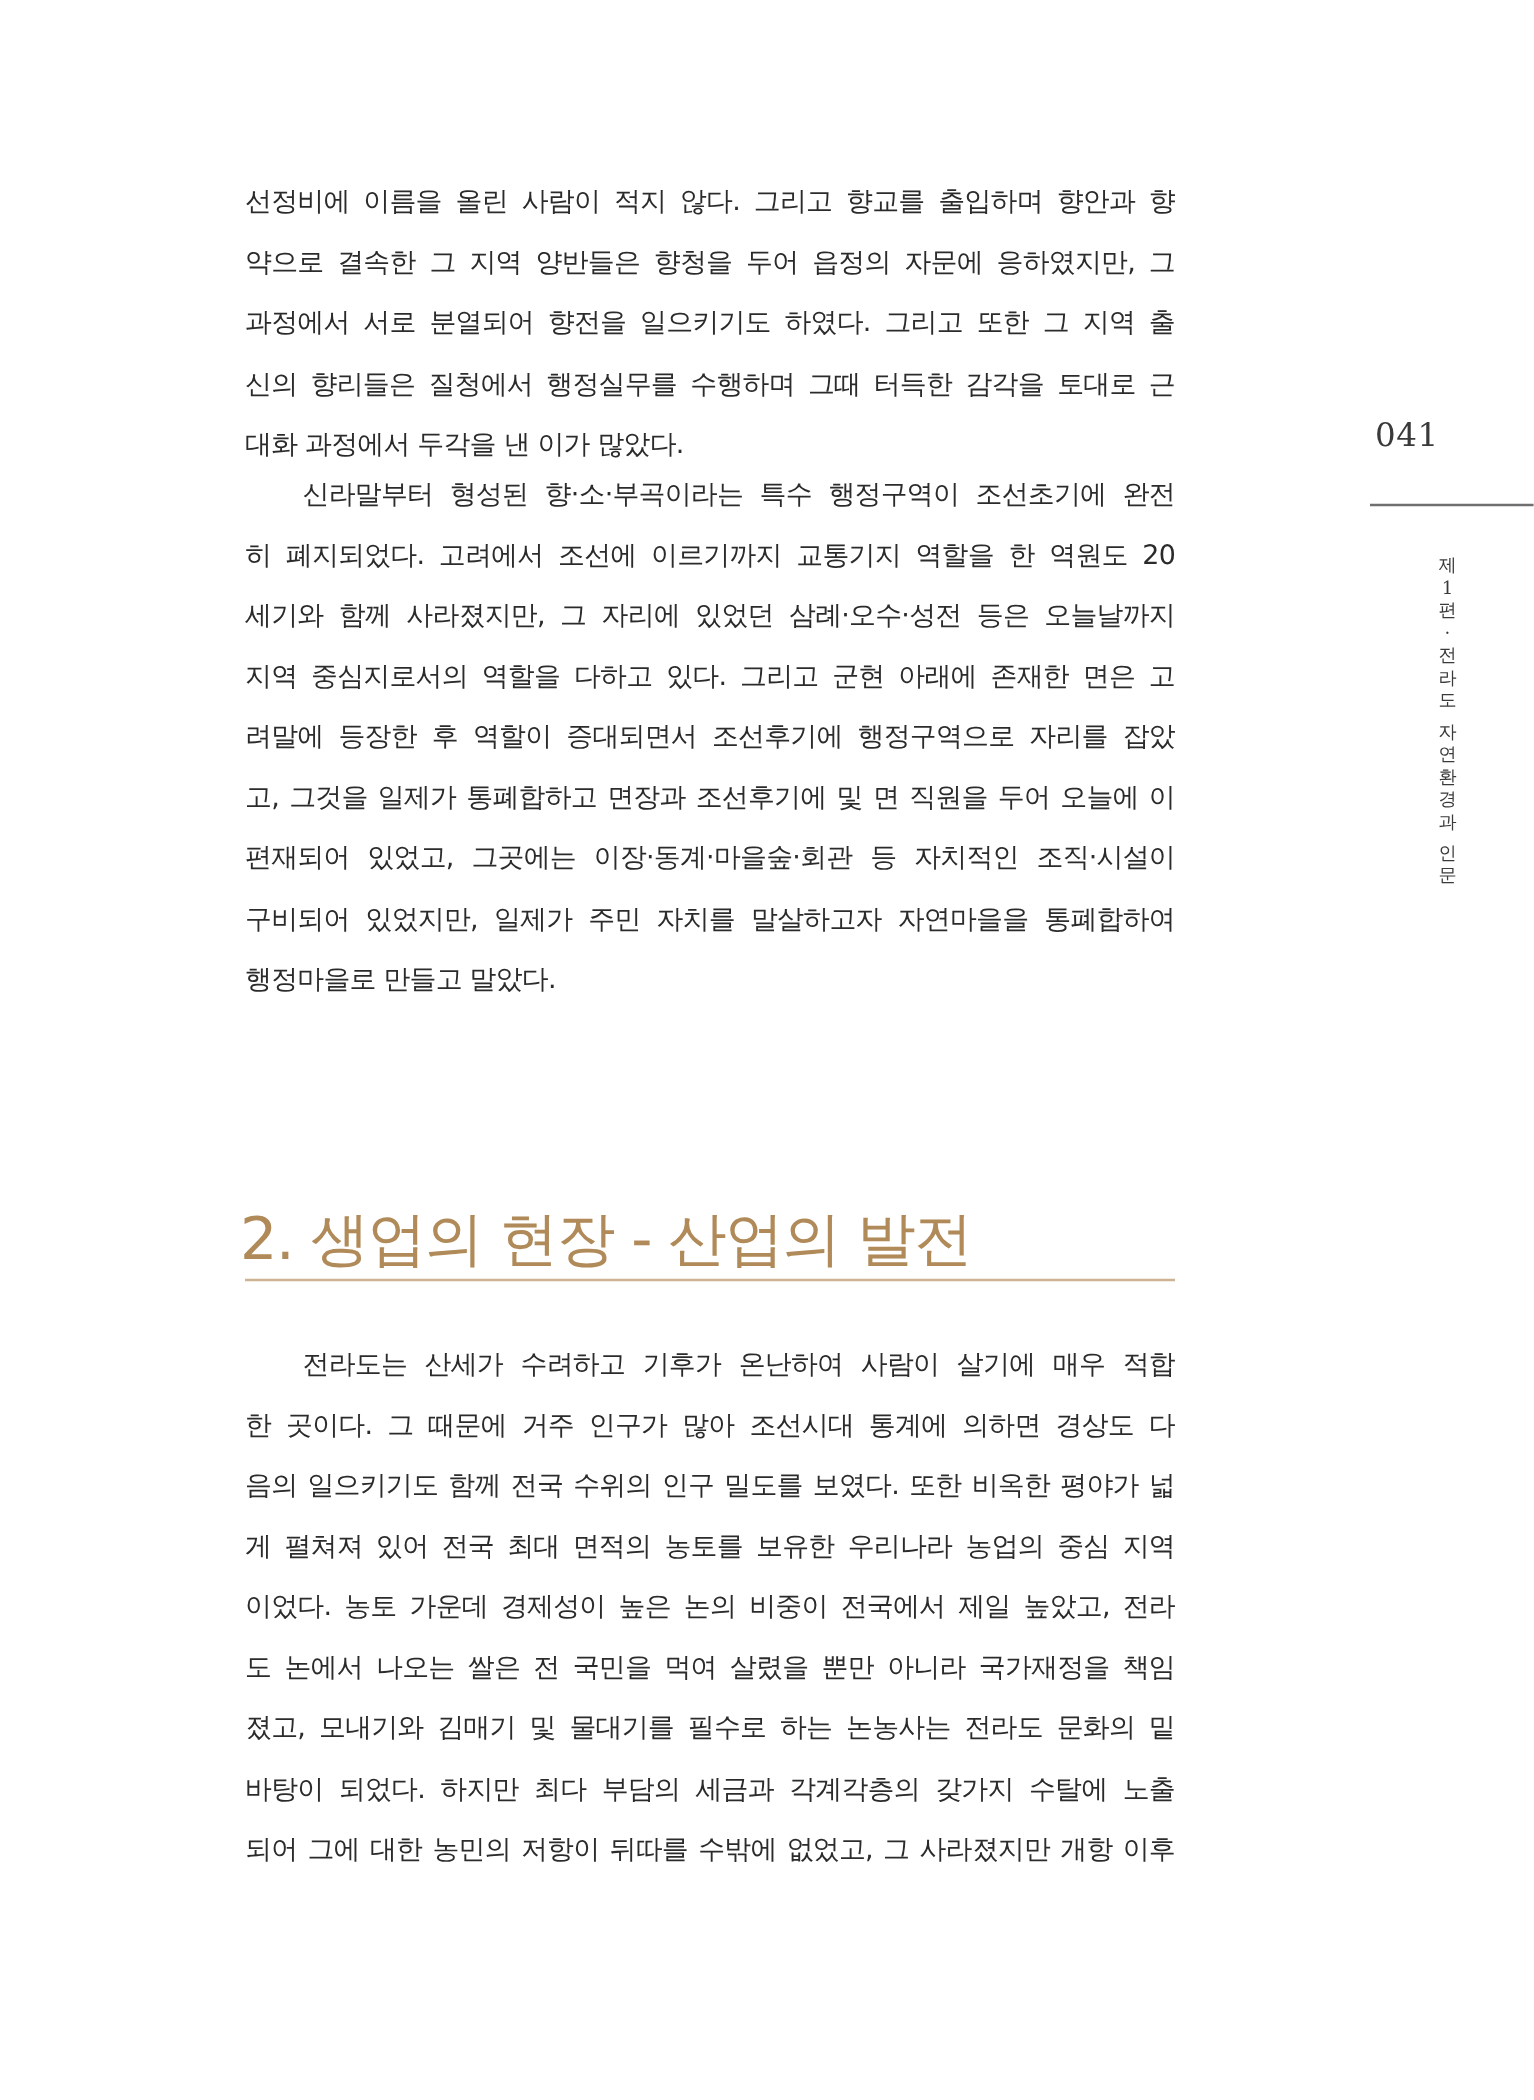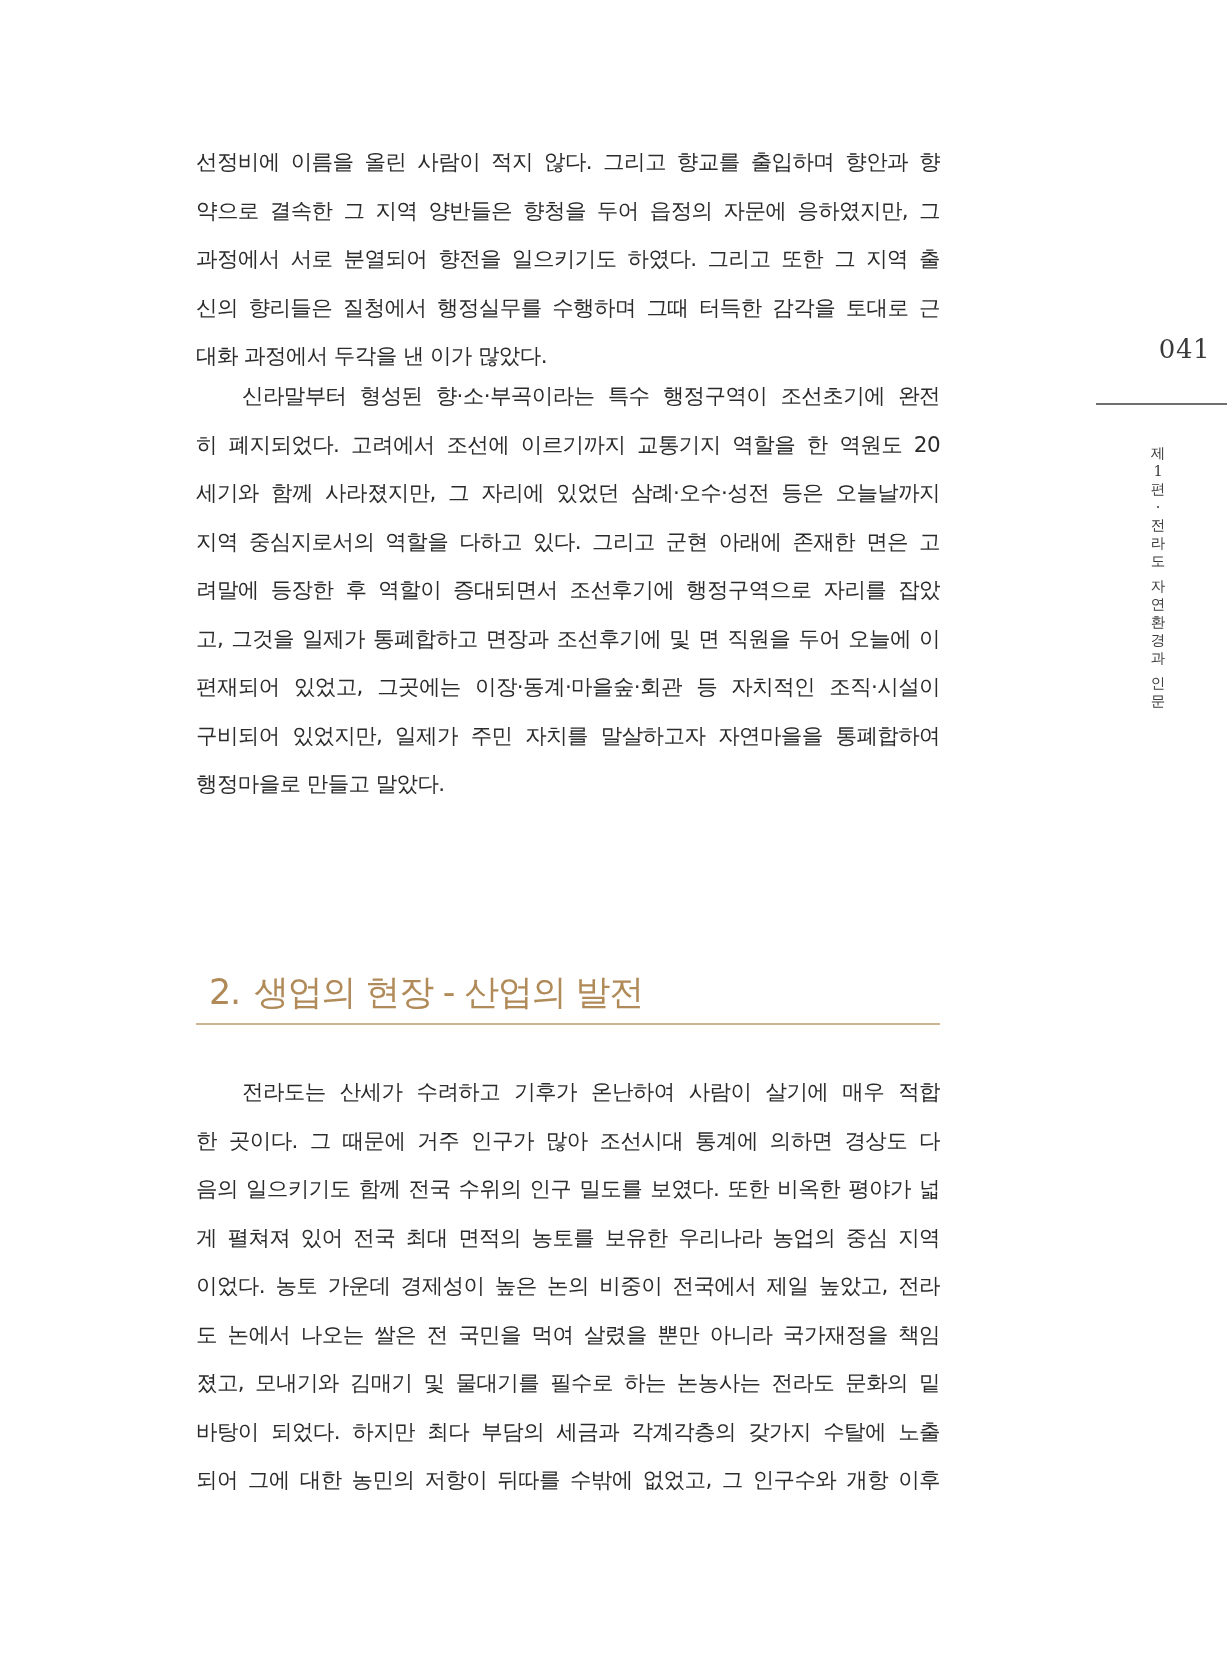--- a/index.html
+++ b/index.html
@@ -35,24 +35,24 @@
     }
     .line.indent {
       padding-left: 46px;
     }
     #block-1 { top: 138px; }
     #block-2 { top: 372px; }
     #block-3 { top: 1068px; }
 
     .section-heading {
       position: absolute;
-      left: 209px;
+      left: 192px;
       top: 968px;
       width: 744px;
-      font-size: 35px;
+      font-size: 47px;
       line-height: 48px;
       color: #b08a58;
       letter-spacing: -1.2px;
       white-space: nowrap;
       font-family: "DejaVu Sans", "Liberation Sans", sans-serif;
       font-weight: normal;
       margin: 0;
     }
     .section-heading .num {
       display: inline-block;
@@ -65,21 +65,21 @@
       width: 744px;
       height: 2px;
       background: #cdb391;
     }
 
     .page-number {
       position: absolute;
       left: 1100px;
       top: 334px;
       width: 110px;
-      text-align: right;
+      text-align: left;
       font-family: "DejaVu Serif", "Liberation Serif", serif;
       font-size: 26px;
       color: #3a3a3a;
       letter-spacing: 0.5px;
     }
     .margin-rule {
       position: absolute;
       left: 1096px;
       top: 403px;
       width: 131px;
@@ -137,21 +137,21 @@
 
 <div class="text-column" id="block-3">
   <span class="line indent">전라도는 산세가 수려하고 기후가 온난하여 사람이 살기에 매우 적합</span>
   <span class="line">한 곳이다. 그 때문에 거주 인구가 많아 조선시대 통계에 의하면 경상도 다</span>
   <span class="line">음의 일으키기도 함께 전국 수위의 인구 밀도를 보였다. 또한 비옥한 평야가 넓</span>
   <span class="line">게 펼쳐져 있어 전국 최대 면적의 농토를 보유한 우리나라 농업의 중심 지역</span>
   <span class="line">이었다. 농토 가운데 경제성이 높은 논의 비중이 전국에서 제일 높았고, 전라</span>
   <span class="line">도 논에서 나오는 쌀은 전 국민을 먹여 살렸을 뿐만 아니라 국가재정을 책임</span>
   <span class="line">졌고, 모내기와 김매기 및 물대기를 필수로 하는 논농사는 전라도 문화의 밑</span>
   <span class="line">바탕이 되었다. 하지만 최다 부담의 세금과 각계각층의 갖가지 수탈에 노출</span>
-  <span class="line">되어 그에 대한 농민의 저항이 뒤따를 수밖에 없었고, 그 인구수와 개항 이후</span>
+  <span class="line">되어 그에 대한 농민의 저항이 뒤따를 수밖에 없었고, 그 사라졌지만 개항 이후</span>
 </div>
 
 <div class="page-number">041</div>
 <div class="margin-rule"></div>
 <div class="running-head">
   <span class="ch">제</span>
   <span class="ch">1</span>
   <span class="ch">편</span>
   <span class="ch">·</span>
   <span class="ch">전</span>

